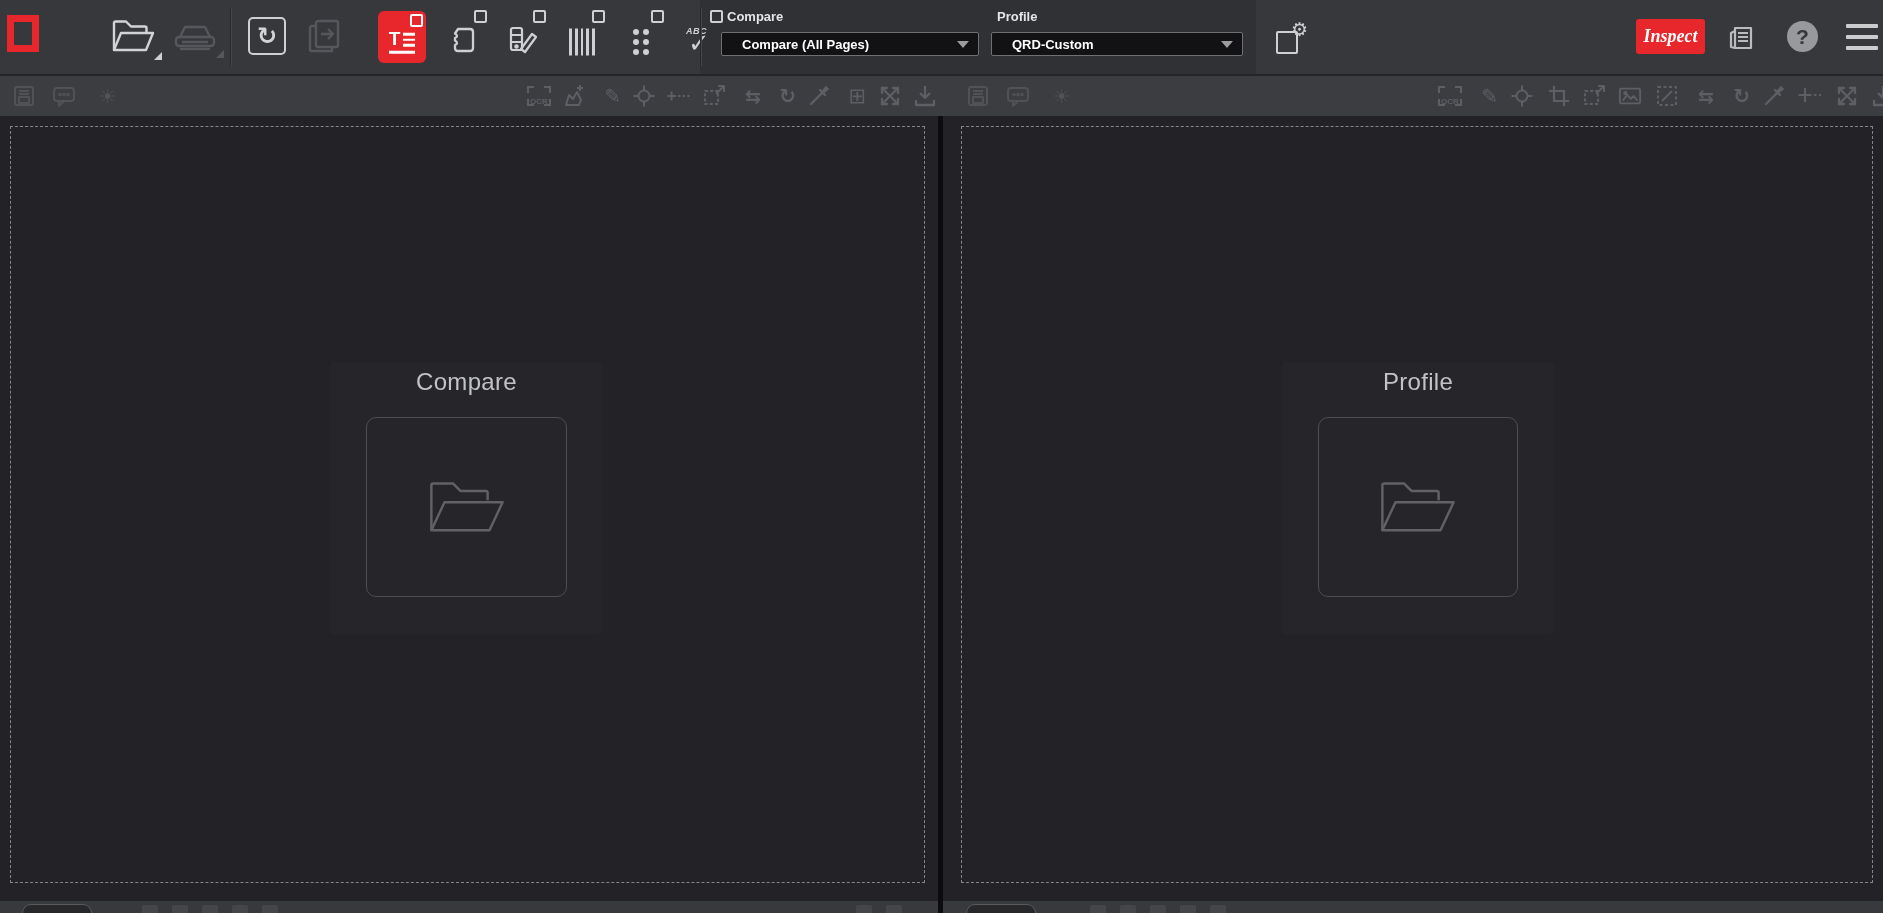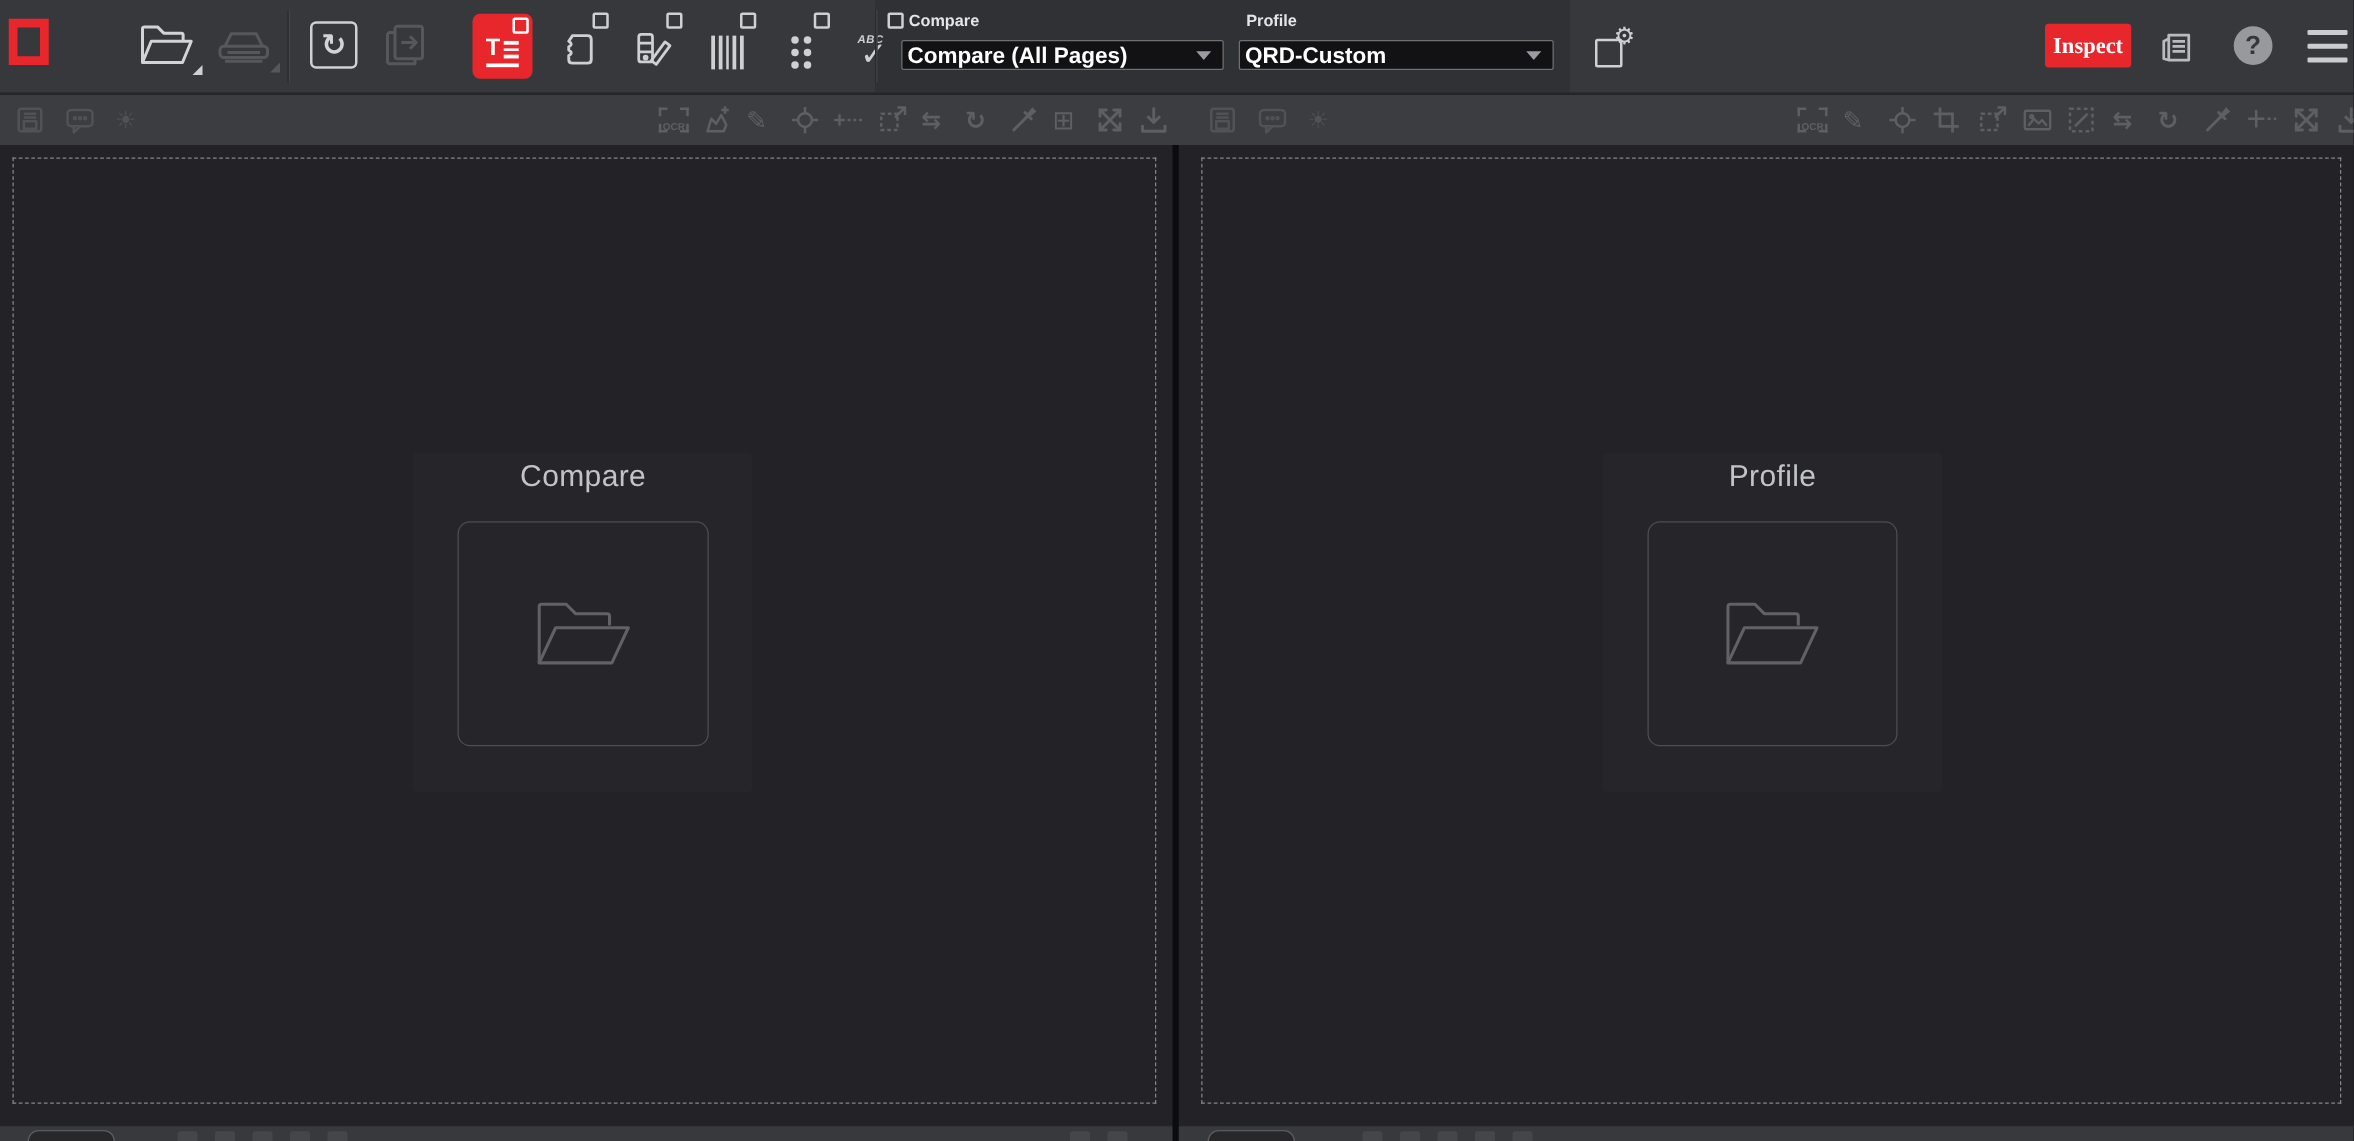--- a/index.html
+++ b/index.html
@@ -50,43 +50,43 @@
   .braille { display:grid; grid-template-columns:6px 6px; grid-auto-rows:6px; gap:4px; }
   .braille i { width:6px; height:6px; border-radius:50%; background:#cfd0d2; }
   .abc-ic { position:relative; width:32px; height:32px; }
   .abc-ic .abc { position:absolute; left:2px; top:0; font-size:9px; font-weight:bold; letter-spacing:.5px; font-style:italic; }
   .abc-ic .chk { position:absolute; left:4px; top:2px; font-size:26px; font-weight:bold; }
 
   
   .field-label { position:absolute; top:9px; font-size:13px; font-weight:bold; color:#e4e5e7; }
   .dropdown { position:absolute; top:32px; height:24px; background:#121214; border:1px solid #6e7074;
     border-radius:2px; display:flex; align-items:center; cursor:pointer; }
-  .dropdown .val { flex:1; padding-left:4px; font-size:18px; font-weight:bold; color:#fff; white-space:nowrap; overflow:hidden; }
+  .dropdown .val { flex:1; padding-left:20px; font-size:13px; font-weight:bold; color:#fff; white-space:nowrap; overflow:hidden; }
   .dd-arrow { width:0; height:0; margin-right:9px; border-left:6px solid transparent;
     border-right:6px solid transparent; border-top:7px solid #9a9c9f; }
 
   .page-gear { position:absolute; left:1276px; top:24px; width:30px; height:30px; cursor:pointer; }
   .page-gear .pg-box { position:absolute; left:0; bottom:0; width:22px; height:23px; border:2px solid #cfd0d2; border-radius:2px; }
   .page-gear .pg-gear { position:absolute; right:-2px; top:-4px; font-size:19px; color:#cfd0d2; }
 
   .inspect-btn { position:absolute; left:1636px; top:19px; width:69px; height:35px; background:#e8272c;
     border-radius:3px; display:flex; align-items:center; justify-content:center;
-    font-family:"Liberation Serif","DejaVu Serif",serif; font-weight:bold; font-size:18px; color:#fff; cursor:pointer; }
+    font-family:"Liberation Serif","DejaVu Serif",serif; font-weight:bold; font-size:18px; color:#fff; cursor:pointer;font-style:italic; }
 
   .help-btn { position:absolute; left:1787px; top:21px; width:31px; height:31px; border-radius:50%;
     background:#97999d; color:#35373b; display:flex; align-items:center; justify-content:center;
     font-size:21px; font-weight:bold; cursor:pointer; }
   .menu-btn { position:absolute; left:1846px; top:24px; width:32px; height:26px; display:flex;
     flex-direction:column; justify-content:space-between; cursor:pointer; }
   .menu-btn i { display:block; height:4px; background:#caccce; border-radius:1px; }
 
   
   .row2 { position:absolute; left:0; top:74px; width:1883px; height:42px; background:#3b3d41; border-top:2px solid #232528; }
   .irow { position:absolute; top:6px; display:flex; align-items:center; }
-  .s-ic { width:24px; height:28px; display:flex; align-items:center; justify-content:flex-start; color:#5d5f64; cursor:pointer; }
+  .s-ic { width:24px; height:28px; display:flex; align-items:center; justify-content:flex-end; color:#5d5f64; cursor:pointer; }
   .s-ic.dim2 { color:#505256; }
   .s-ic svg { display:block; }
   .ocr-ic { position:relative; width:26px; height:20px; }
   .ocr-ic .br { position:absolute; width:7px; height:7px; border:2px solid currentColor; }
   .ocr-ic .tl { left:0; top:0; border-right:none; border-bottom:none; }
   .ocr-ic .tr { right:0; top:0; border-left:none; border-bottom:none; }
   .ocr-ic .bl { left:0; bottom:0; border-right:none; border-top:none; }
   .ocr-ic .brr { right:0; bottom:0; border-left:none; border-top:none; }
   .ocr-ic .txt { position:absolute; left:50%; bottom:0; transform:translateX(-50%); font-size:8px; font-weight:bold; }
 

